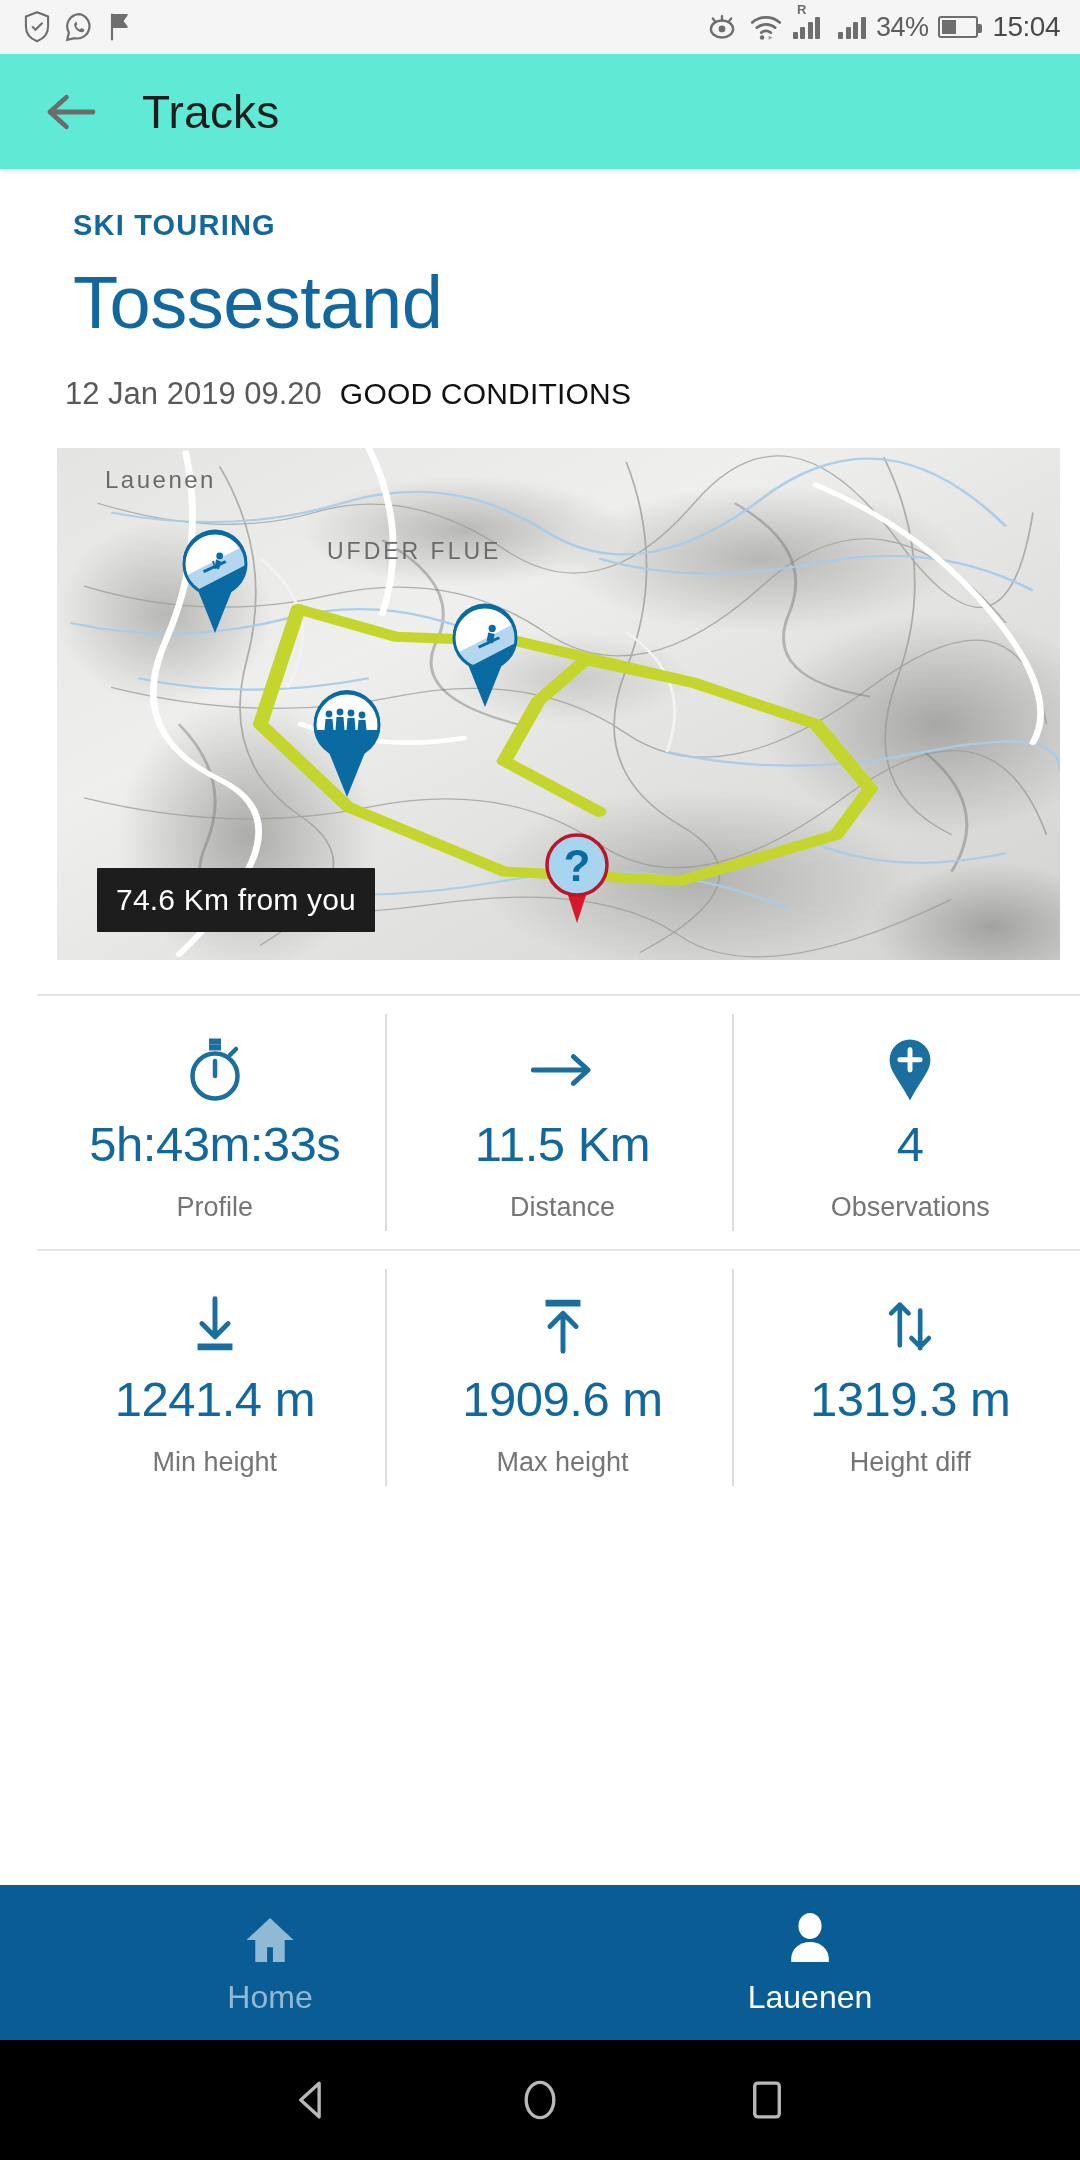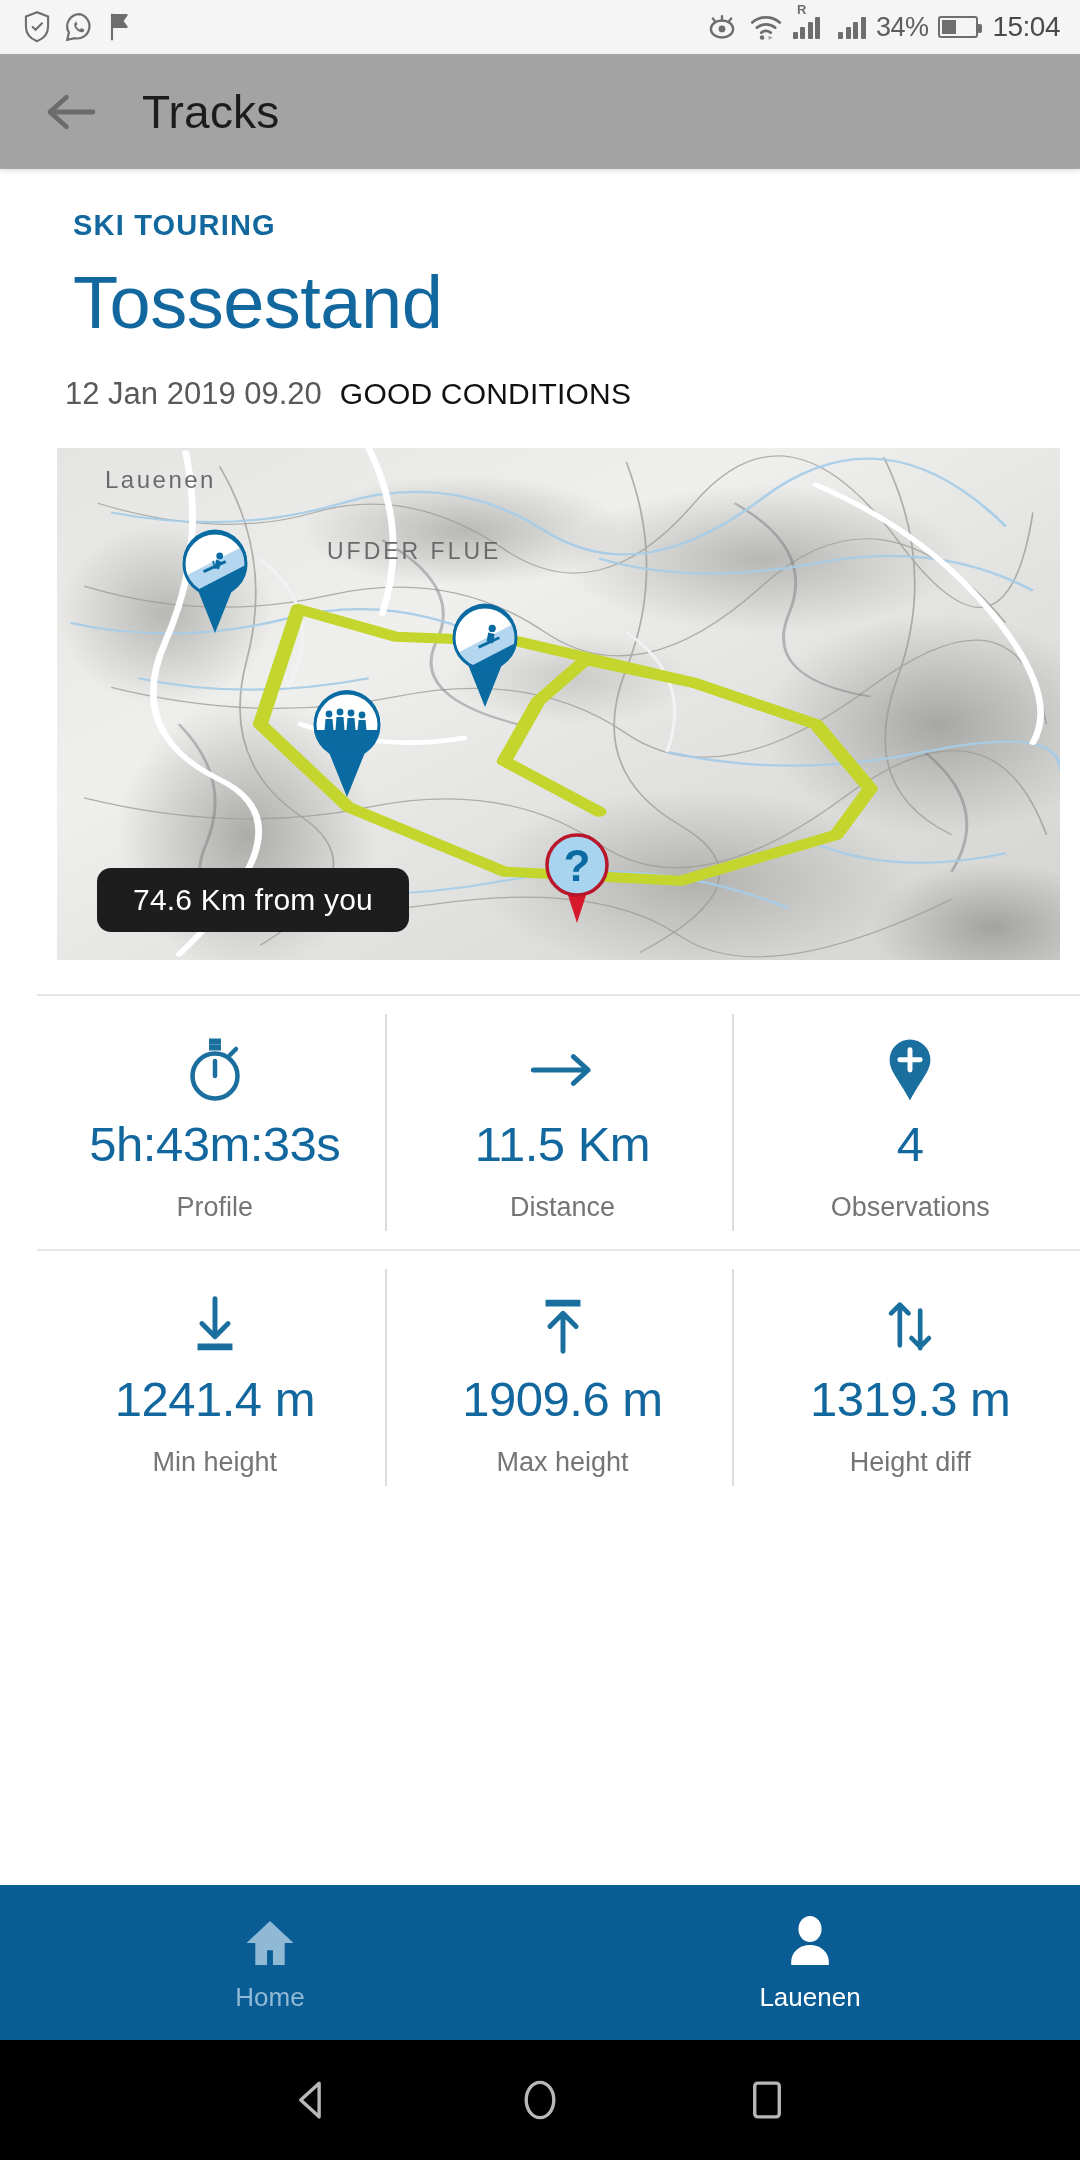--- a/index.html
+++ b/index.html
@@ -29,21 +29,21 @@
   .bars i:nth-child(1){height:7px;} .bars i:nth-child(2){height:12px;}
   .bars i:nth-child(3){height:17px;} .bars i:nth-child(4){height:22px;}
   .sig-wrap { position:relative; display:flex; align-items:flex-end; }
   .roam { position:absolute; top:-13px; left:4px; font-size:13px; color:#6e6e6e; font-weight:bold; }
   .batt { width:40px; height:22px; border:2.5px solid #6e6e6e; border-radius:3px; position:relative; display:flex; align-items:center; }
   .batt::after { content:""; position:absolute; right:-6px; top:6px; width:4px; height:9px; background:#6e6e6e; border-radius:0 2px 2px 0; }
   .batt-fill { height:14px; background:#6e6e6e; margin-left:1.5px; }
 
   
   .appbar {
-    height:115px; background:#a3a3a3;
+    height:115px; background:#5eead4;
     display:flex; align-items:center; padding-left:36px;
     box-shadow:0 2px 5px rgba(0,0,0,0.13);
     position:relative; z-index:4;
   }
   .back-btn { width:70px; height:70px; display:flex; align-items:center; justify-content:center; cursor:pointer; }
   .appbar-title { font-size:46px; color:#1c1c1c; margin-left:36px; letter-spacing:0.2px; }
 
   
   .content { position:relative; background:#fff;margin-left:37px; }
   .category {
@@ -66,21 +66,21 @@
   .map-svg { position:absolute; inset:0; width:100%; height:100%; display:block; }
   .map-label {
     position:absolute; font-size:24px; color:#6a6a6a;
     letter-spacing:2px; pointer-events:none;
   }
   .lbl-lauenen { left:48px; top:18px; letter-spacing:2.5px; }
   .lbl-ufder  { left:270px; top:90px; letter-spacing:3px; font-size:23px; }
   .dist-badge {
     position:absolute; left:40px; bottom:28px;
     background:#1d1d1d; color:#fff; font-size:30px;
-    padding:15px 36px; border-radius:14px; letter-spacing:0.2px;
+    padding:15px 19px; border-radius:1px; letter-spacing:0.2px;
   }
   .pin { position:absolute; }
 
   
   .stats-block { border-top:2px solid #e6e6e6; }
   .stats-row { display:flex; }
   .stats-row + .stats-row { border-top:2px solid #e6e6e6; }
   .stat-cell {
     flex:1; display:flex; flex-direction:column; align-items:center;
     padding:38px 0 26px 8px; position:relative;
@@ -95,21 +95,21 @@
 
   
   .bottomnav {
     position:absolute; left:0; right:0; bottom:120px; height:155px;
     background:#0a5d94; display:flex;
   }
   .nav-item {
     flex:1; display:flex; flex-direction:column;
     align-items:center; justify-content:center; gap:14px; cursor:pointer;
   }
-  .nav-label { font-size:26px; color:#8fb9d4; }
+  .nav-label { font-size:32px; color:#8fb9d4; }
   .nav-item.active .nav-label { color:#ffffff; }
   .nav-ico { height:56px; display:flex; align-items:flex-end; justify-content:center; }
 
   
   .androidnav {
     position:absolute; left:0; right:0; bottom:0; height:120px;
     background:#000; display:flex; align-items:center; justify-content:space-around;
     padding:0 200px;
   }
   .anav-btn { width:60px; height:60px; display:flex; align-items:center; justify-content:center; cursor:pointer; }

